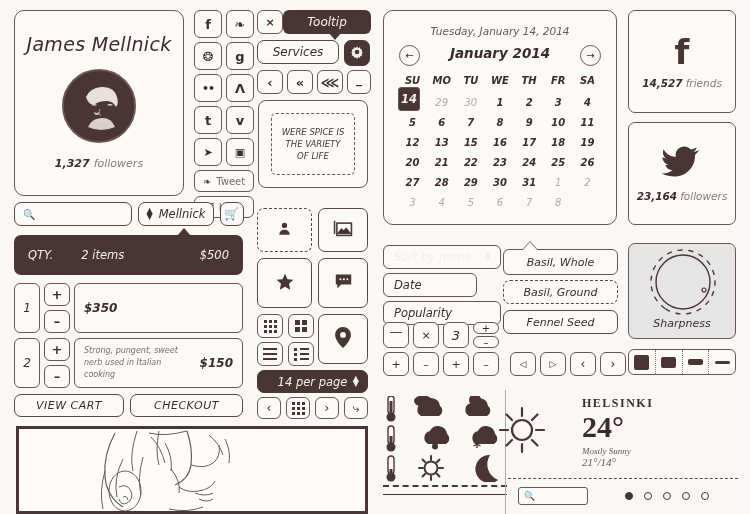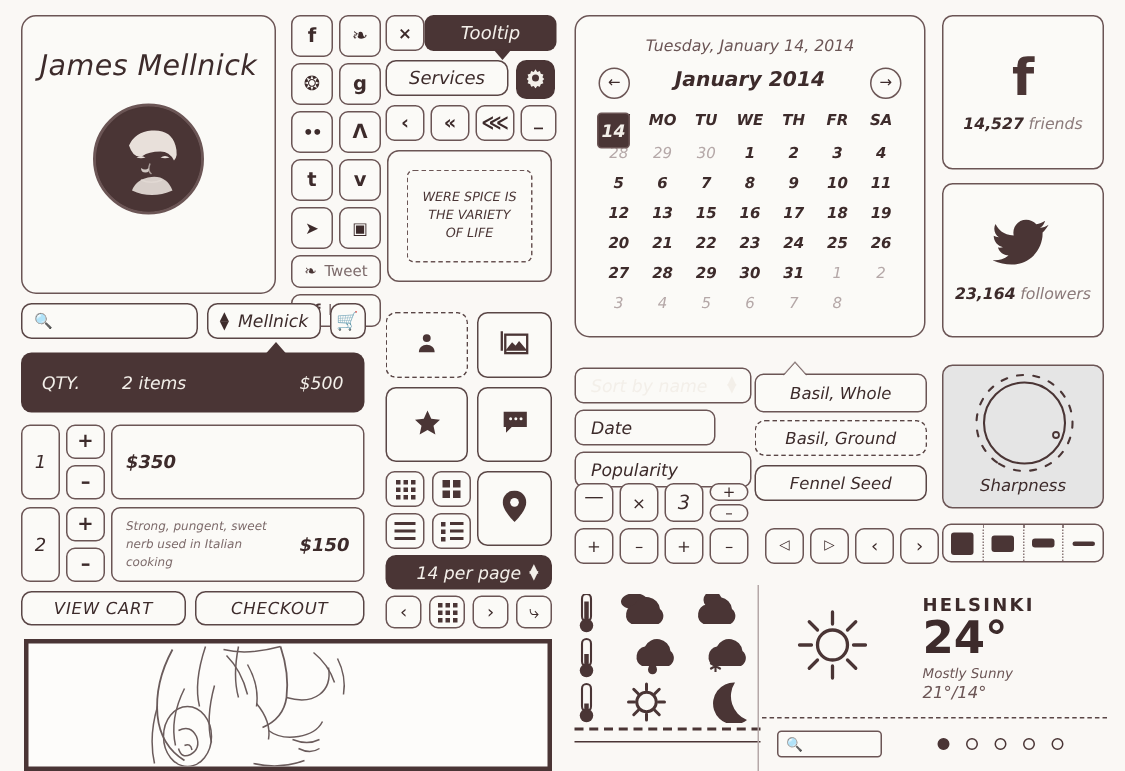--- a/index.html
+++ b/index.html
@@ -110,21 +110,21 @@
   #cal-month { text-align: center; margin-top: 8px; font-size: 13.5px; font-weight: bold; font-style: italic; }
   .cal-nav { position: absolute; width: 21px; height: 21px; border-radius: 50%;
     border: 1.5px solid #6b5555; background: #fbfaf7;
     display: flex; align-items: center; justify-content: center; font-size: 10px; }
   #cal-grid { margin: 14px 14px 0 14px; display: grid; grid-template-columns: repeat(7, 1fr);
     row-gap: 3px; text-align: center; }
   .cal-dow { font-size: 10px; font-weight: bold; font-style: italic; padding-bottom: 5px; }
   .cal-day { font-size: 10px; font-style: italic; font-weight: bold; padding: 2px 0;
     display: flex; align-items: center; justify-content: center; height: 17px; }
   .cal-day.mut { color: #b5a8a8; font-weight: normal; }
-  .cal-day.sel { background: #4a3535; color: #f3efe9; border-radius: 3px; width: 20px; margin: 0 auto; }
+  .cal-day.sel { background: #4a3535; color: #f3efe9; border-radius: 3px; width: 20px; margin: 12px auto; }
 
   
   .stat-card { position: absolute; left: 628px; width: 108px; height: 103px;
     border: 1.5px solid #6b5555; border-radius: 7px; background: #fbfaf7;
     display: flex; flex-direction: column; align-items: center; justify-content: center; gap: 8px; }
   .stat-count { font-size: 10.5px; font-style: italic; }
   .stat-count b { font-weight: bold; }
   .stat-count span { color: #8b7a7a; margin-left: 3px; }
 
   
@@ -150,21 +150,21 @@
   
   #swatch-bar { position: absolute; left: 628px; top: 349px; width: 108px; height: 26px;
     border: 1.5px solid #6b5555; border-radius: 6px; background: #fbfaf7;
     display: flex; align-items: center; }
   .swatch-cell { flex: 1; display: flex; align-items: center; justify-content: center;
     border-right: 1.2px dotted #8b7a7a; height: 100%; }
   .swatch-cell:last-child { border-right: none; }
   .sw { background: #4a3535; border-radius: 2px; }
 
   
-  #weather-card { position: absolute; left: 517px; top: 393px; width: 224px; height: 78px; }
+  #weather-card { position: absolute; left: 484px; top: 393px; width: 224px; height: 78px; font-family: Liberation Serif, serif; }
   #weather-city { font-size: 12px; font-weight: bold; letter-spacing: 1.5px; }
   #weather-temp { font-size: 30px; font-weight: bold; line-height: 1.05; }
   #weather-cond { font-size: 9px; font-style: italic; color: #6b5555; margin-top: 3px; }
   #weather-hilo { font-size: 11px; font-style: italic; color: #6b5555; }
 
   #dots-row { position: absolute; left: 625px; top: 492px; display: flex; gap: 11px; }
   .dot { width: 8px; height: 8px; border-radius: 50%; border: 1.4px solid #4a3535; }
   .dot.on { background: #4a3535; }
 
   #bottom-search { position: absolute; left: 518px; top: 487px; width: 70px; height: 18px;
@@ -203,20 +203,23 @@
           <path d="M27 34 q3-2 6 0 q-3 1-6 0z"></path>
           <path d="M43 34 q3-2 6 0 q-3 1-6 0z"></path>
           <path d="M24 56 q3-8 13-9 q10-1 14 9 q-14 6-27 0z" opacity=".9"></path>
         </g>
         <g stroke="#e8e0da" stroke-width="1" fill="none" opacity=".6">
           <path d="M36 38 q-2 5 1 7"></path>
           <path d="M30 49 q7 3 14 0"></path>
         </g>
       </svg>
     </div>
+  </div>
+  <div id="profile-followers">
+    <b>1,327</b><span>followers</span>
   </div>
 </div>
 
 <div class="sq" style="left:194px;top:10px">
     <span>f</span>
   </div>
 <div class="sq" style="left:226px;top:10px">
     <span>❧</span>
   </div>
 <div class="sq" style="left:194px;top:42px">

